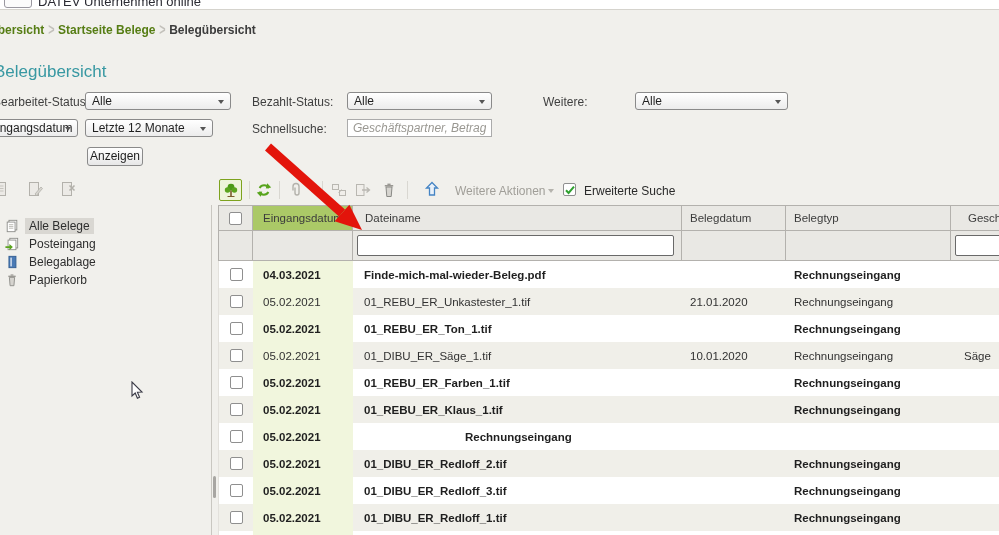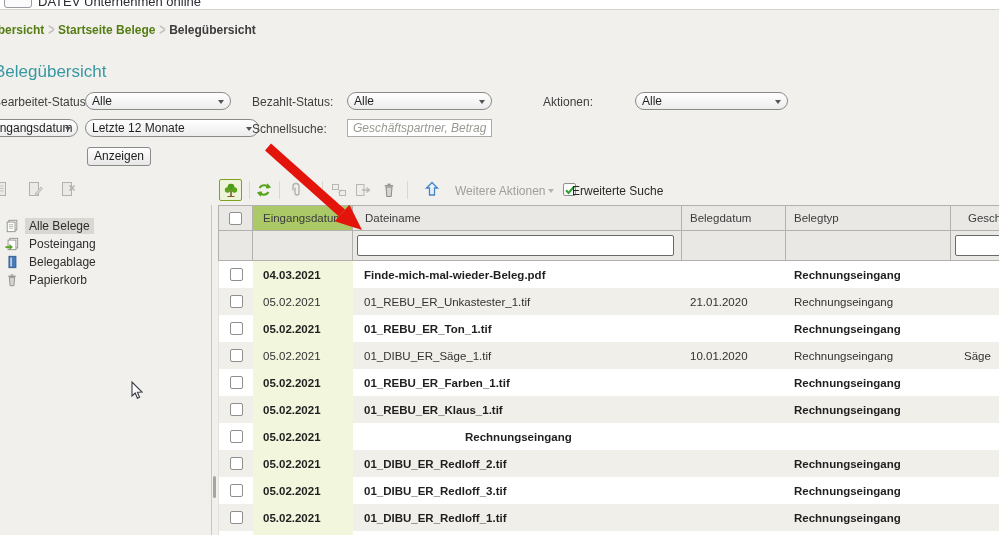--- a/index.html
+++ b/index.html
@@ -16,21 +16,21 @@
   
   .crumb { top:23px; font-size:12px; font-weight:bold; white-space:nowrap; }
   .crumb-link { color:#567d14; }
   .crumb-current { color:#3c3c3c; }
   .crumb-sep { color:#c3c1bb; font-weight:bold; transform:scale(.9,1.3); display:inline-block; }
 
   #page-title { left:-6px; top:62px; font-size:17px; color:#3898a2; white-space:nowrap; }
 
   
   .lbl { font-size:12px; color:#3f3f3f; white-space:nowrap; }
-  .dd { height:18px; background:linear-gradient(#ffffff,#ececec); border:1px solid #8a8a8a; border-radius:9px;
+  .dd { height:18px; background:linear-gradient(#ffffff,#ececec); border:1px solid #8a8a8a; border-radius:3px;
         font-size:12px; color:#1f1f1f; line-height:16px; padding-left:6px; white-space:nowrap; overflow:hidden; }
   .dd::after { content:""; position:absolute; right:6px; top:7px; border-left:3.5px solid transparent;
         border-right:3.5px solid transparent; border-top:4px solid #555; }
   .btn { height:19px; background:linear-gradient(#ffffff,#e7e7e7); border:1px solid #8a8a8a; border-radius:3px;
         font-size:12px; color:#1f1f1f; text-align:center; line-height:17px; }
   input.txt { height:18px; border:1px solid #ababab; background:#fff; font-size:12px; color:#333;
         font-family:"Liberation Sans", sans-serif; padding:0 5px; }
   input.txt::placeholder { font-style:italic; color:#9a9892; }
 
   
@@ -164,29 +164,29 @@
     <span class="crumb-sep">&gt;</span>
     <span class="crumb-current">Belegübersicht</span>
   </div>
 
   <div class="abs" id="page-title">Belegübersicht</div>
 
   <div class="abs lbl" style="left:-7px; top:95px;">Bearbeitet-Status:</div>
   <div class="abs dd" style="left:85px; top:92px; width:146px;">Alle</div>
   <div class="abs lbl" style="left:252px; top:95px;">Bezahlt-Status:</div>
   <div class="abs dd" style="left:347px; top:92px; width:145px;">Alle</div>
-  <div class="abs lbl" style="left:543px; top:95px;">Aktionen:</div>
+  <div class="abs lbl" style="left:543px; top:95px;">Weitere:</div>
   <div class="abs dd" style="left:635px; top:92px; width:153px;">Alle</div>
 
   <div class="abs dd" style="left:-20px; top:119px; width:98px; padding-left:8px;">Eingangsdatum</div>
-  <div class="abs dd" style="left:85px; top:119px; width:174px;">Letzte 12 Monate</div>
+  <div class="abs dd" style="left:85px; top:119px; width:128px;">Letzte 12 Monate</div>
   <div class="abs lbl" style="left:252px; top:122px;">Schnellsuche:</div>
   <input class="abs txt" style="left: 347px; top: 119px; width: 145px;" placeholder="Geschäftspartner, Betrag, ...">
 
-  <div class="abs btn" style="left:87px; top:147px; width:64px;">Anzeigen</div>
+  <div class="abs btn" style="left:87px; top:147px; width:56px;">Anzeigen</div>
 
   <svg class="abs ticon" style="left:-7px; top:181px;">
       <use href="#sym-doc"></use>
     </svg>
   <svg class="abs ticon" style="left:27px; top:181px;">
       <use href="#sym-doc-edit"></use>
     </svg>
   <svg class="abs ticon" style="left:60px; top:181px;">
       <use href="#sym-doc-delete"></use>
     </svg>
@@ -252,21 +252,21 @@
   <svg class="abs ticon" style="left:424px; top:181px;">
       <use href="#sym-up-arrow"></use>
     </svg>
   <div class="abs" id="weitere-aktionen" style="left:455px; top:184px;">Weitere Aktionen</div>
   <div class="abs dd-mini" style="left:548px; top:189px;"></div>
   <div class="abs cbx" style="left:563px; top:183px;">
     <svg width="12" height="12" style="display:block">
         <use href="#sym-check"></use>
       </svg>
   </div>
-  <div class="abs" id="erw-label" style="left:572px; top:184px;">Erweiterte Suche</div>
+  <div class="abs" id="erw-label" style="left:584px; top:184px;">Erweiterte Suche</div>
 
   <div class="abs" id="doc-table">
     <div class="hrow">
       <div class="hcell c-cb" style="padding-left:0; justify-content:center;">
         <div class="cbx"></div>
       </div>
       <div class="hcell sorted c-date">Eingangsdatum</div>
       <div class="hcell c-file" style="padding-left:12px;">Dateiname</div>
       <div class="hcell c-bdate" style="padding-left:8px;">Belegdatum</div>
       <div class="hcell c-btyp" style="padding-left:8px;">Belegtyp</div>

